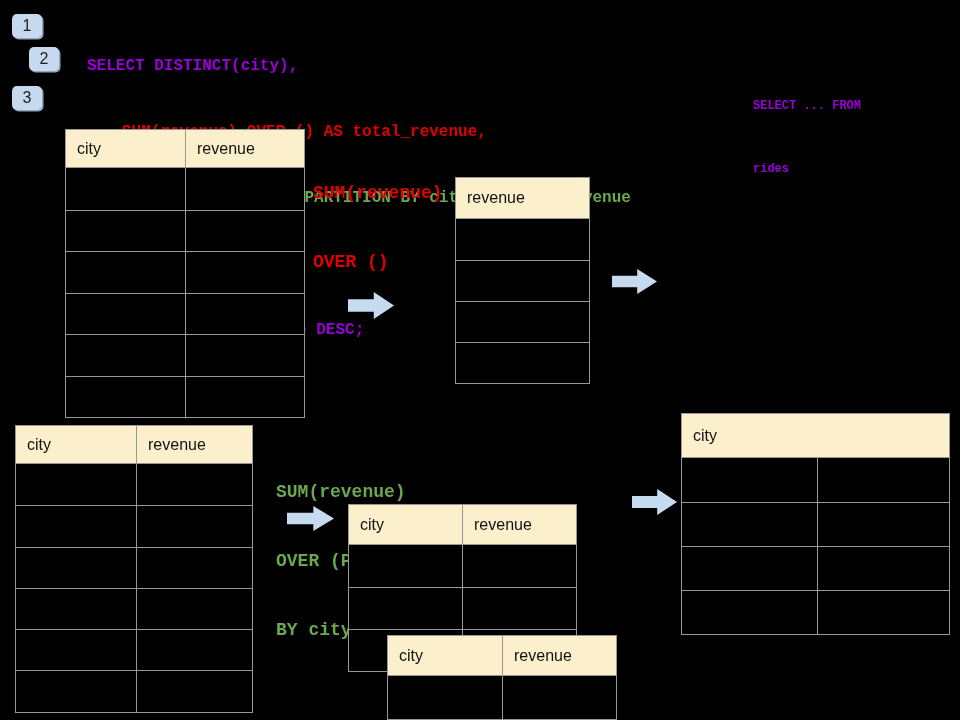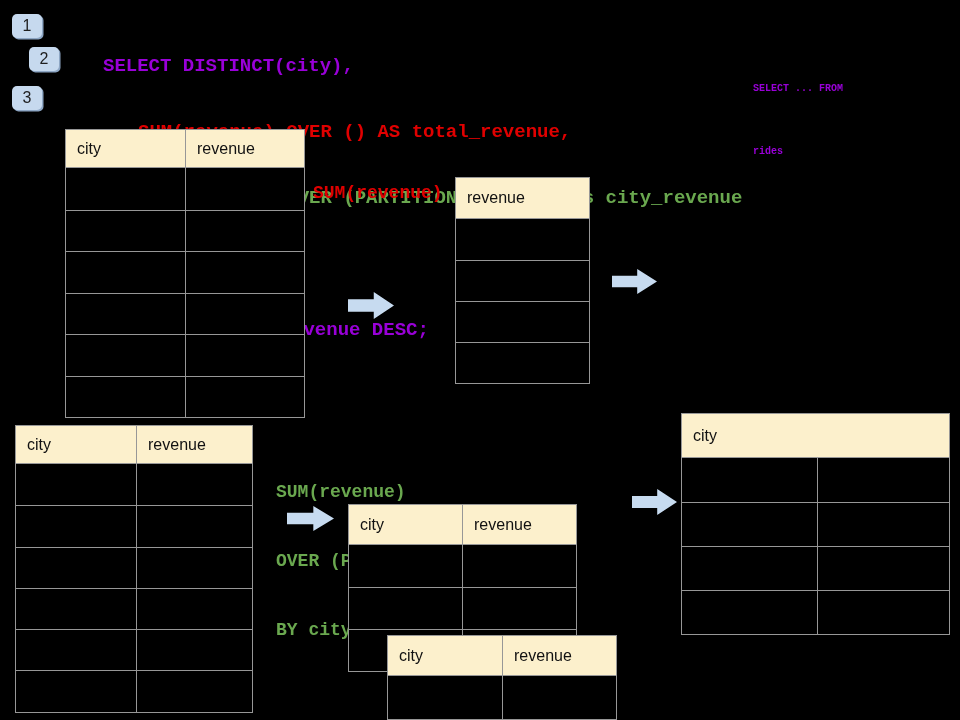--- a/index.html
+++ b/index.html
@@ -8,22 +8,22 @@
     --c-badge_shadow:#8da6c4; --c-header_text:#111111;
   }
   *{margin:0;padding:0;box-sizing:border-box}
   html,body{width:960px;height:720px}
   body{position:relative;background:var(--c-bg);overflow:hidden;
        font-family:"Liberation Sans",sans-serif}
 
   
   .code{position:absolute;font-family:"Liberation Mono","DejaVu Sans Mono",monospace;
         font-weight:bold;white-space:pre}
-  .code-main{left:103px;top:11px;font-size:19px;line-height:22px}
-  .code-side{left:753px;top:36px;font-size:10px;line-height:21px;color:var(--c-purple)}
+  .code-main{left:87px;top:11px;font-size:16px;line-height:22px}
+  .code-side{left:753px;top:54px;font-size:12px;line-height:21px;color:var(--c-purple)}
   .indent1{margin-left:18px}
   .indent2{margin-left:35px}
   .purple{color:var(--c-purple)}
   .red{color:var(--c-red)}
   .green{color:var(--c-green)}
   .fnlabel{position:absolute;font-family:"Liberation Mono","DejaVu Sans Mono",monospace;
            font-weight:bold;font-size:18px;line-height:23px;white-space:pre}
   #label-total{left:313px;top:136px;color:var(--c-red)}
   #label-partition{left:276px;top:435px;color:var(--c-green)}
 
@@ -69,20 +69,21 @@
   <div class="purple indent1">ORDER by city_revenue DESC;</div>
 </div>
 
 <div class="code code-side">
   <div>SELECT ... FROM</div>
   <div>rides</div>
 </div>
 
 <div class="fnlabel" id="label-total">
   <div>SUM(revenue)</div>
+  <div>OVER ()</div>
 </div>
 <div class="fnlabel" id="label-partition">
   <div>SUM(revenue)</div>
   <div>OVER (PARTITION</div>
   <div>BY city)</div>
 </div>
 
 <div class="tbl" style="left:65px;top:129px;width:240px">
   <div class="thead" style="height:38px">
     <div class="th" style="width:119px">city</div>

